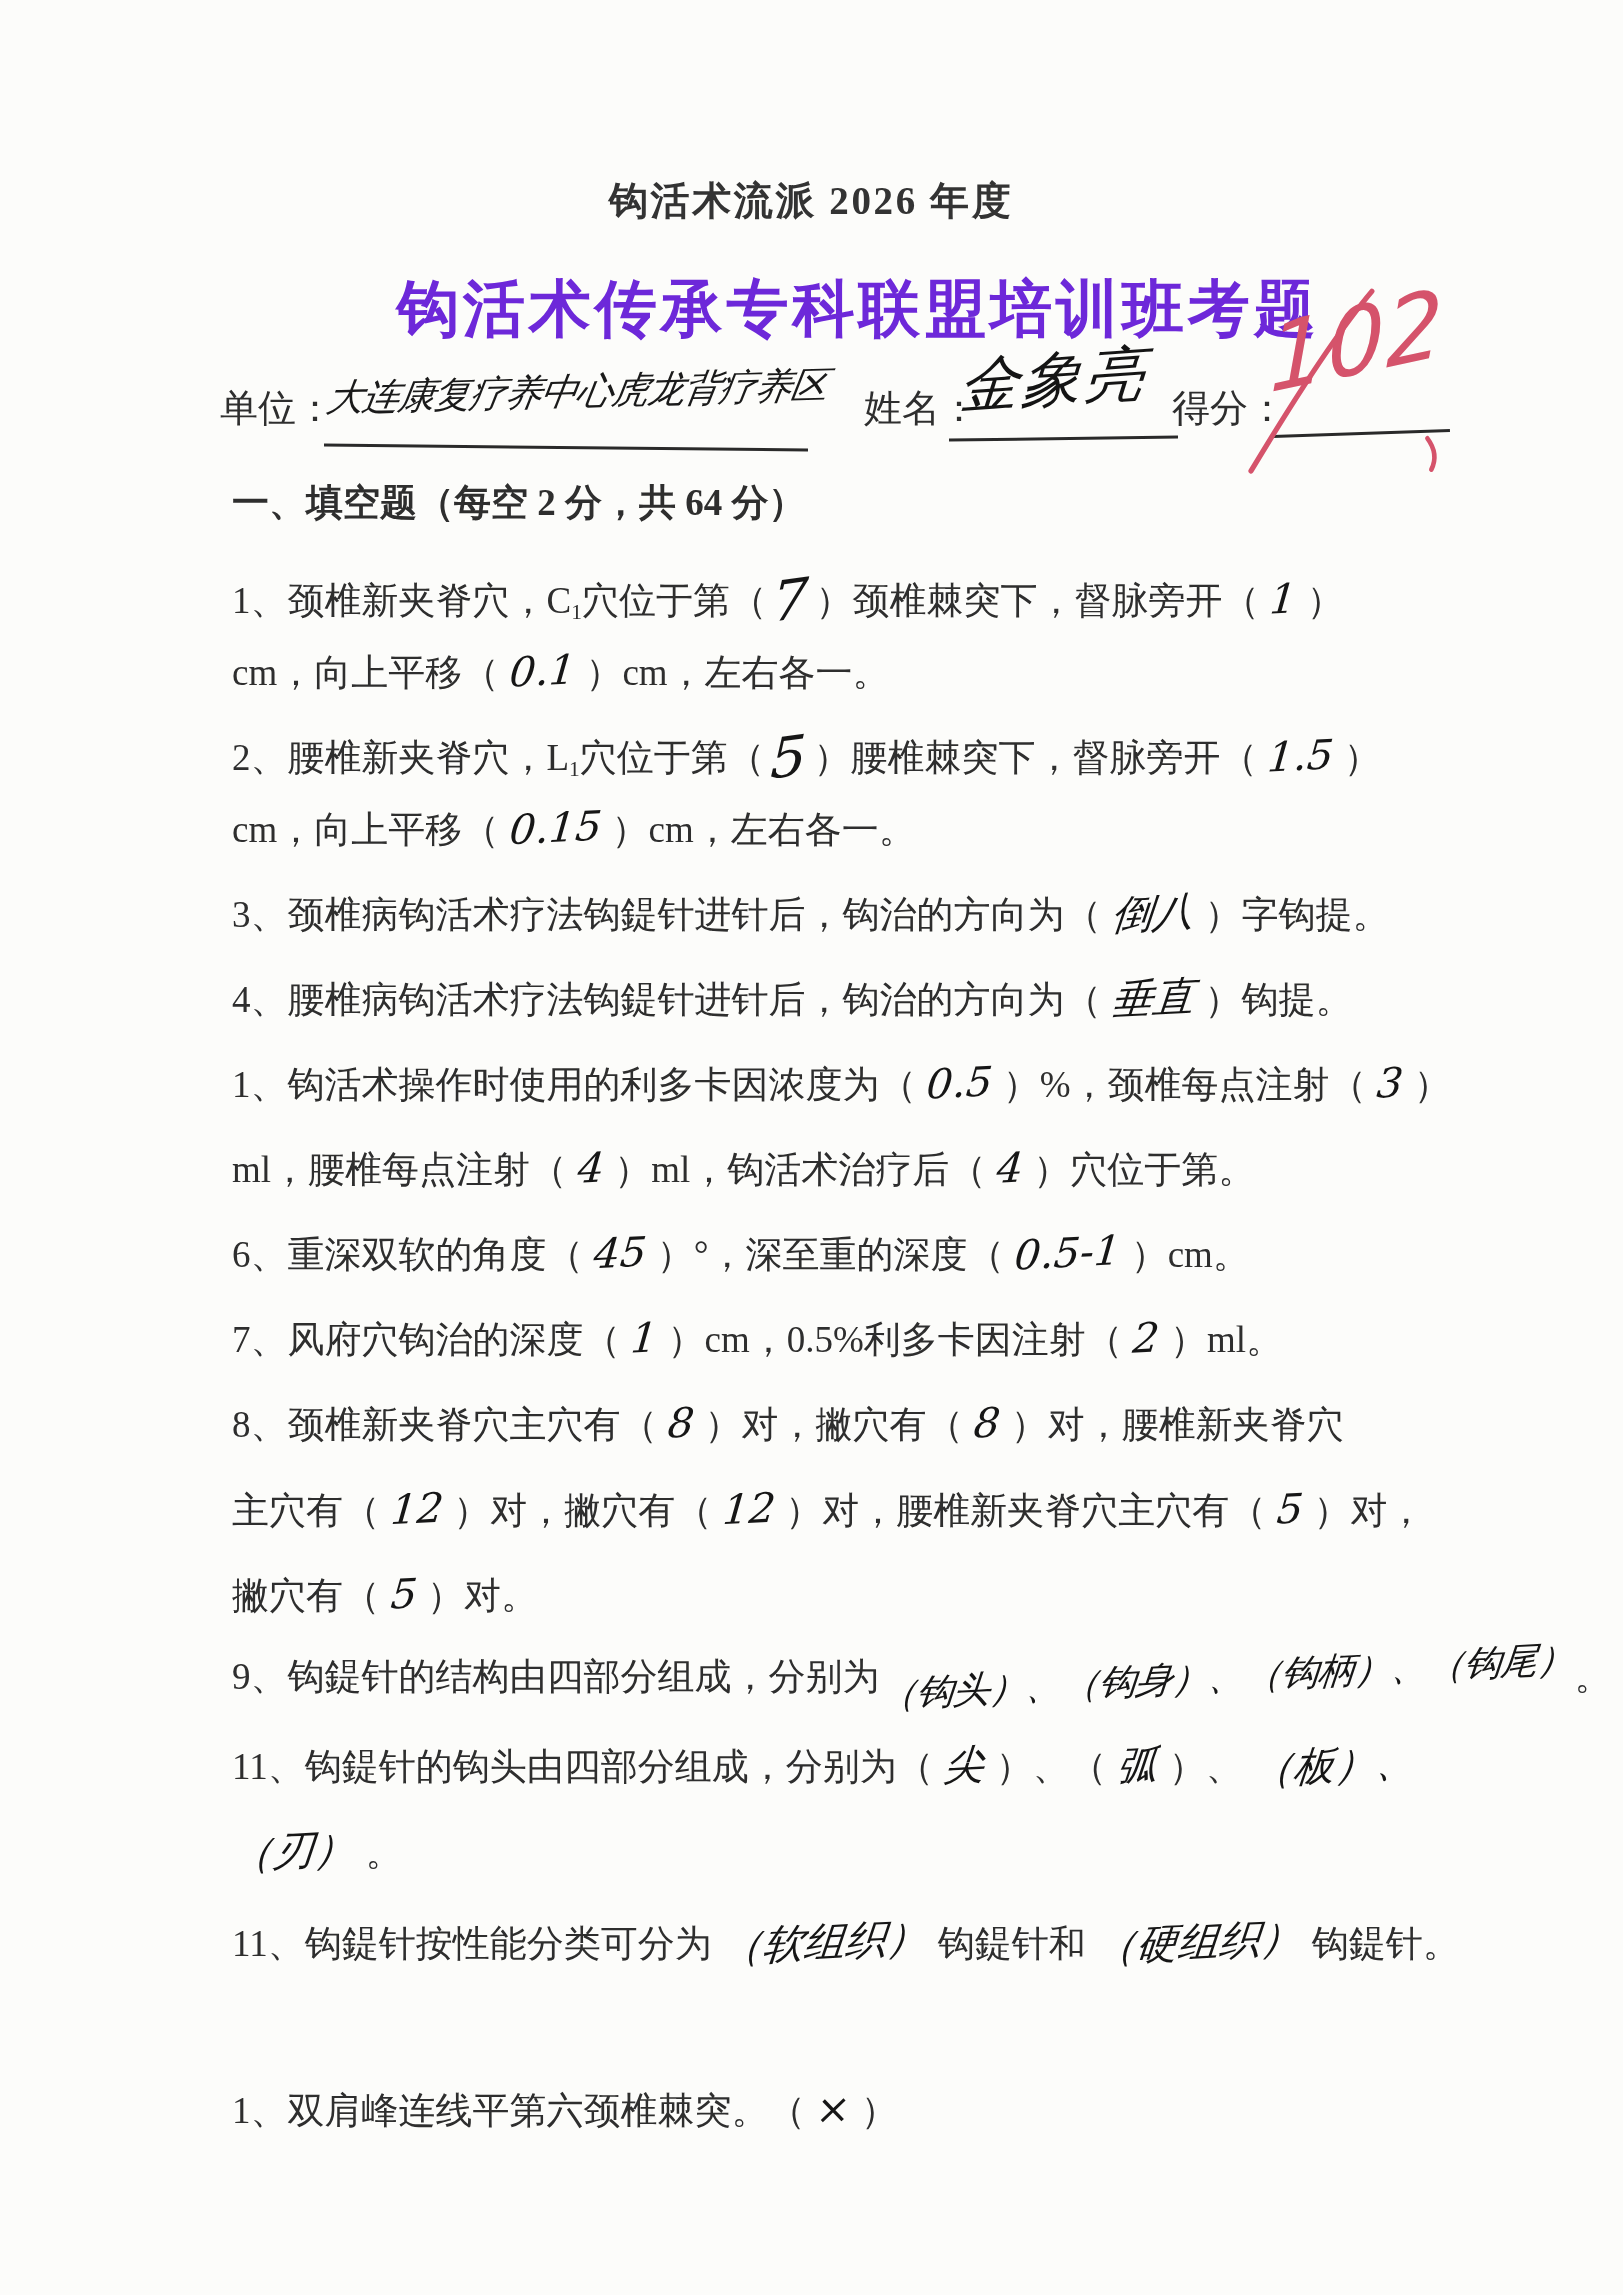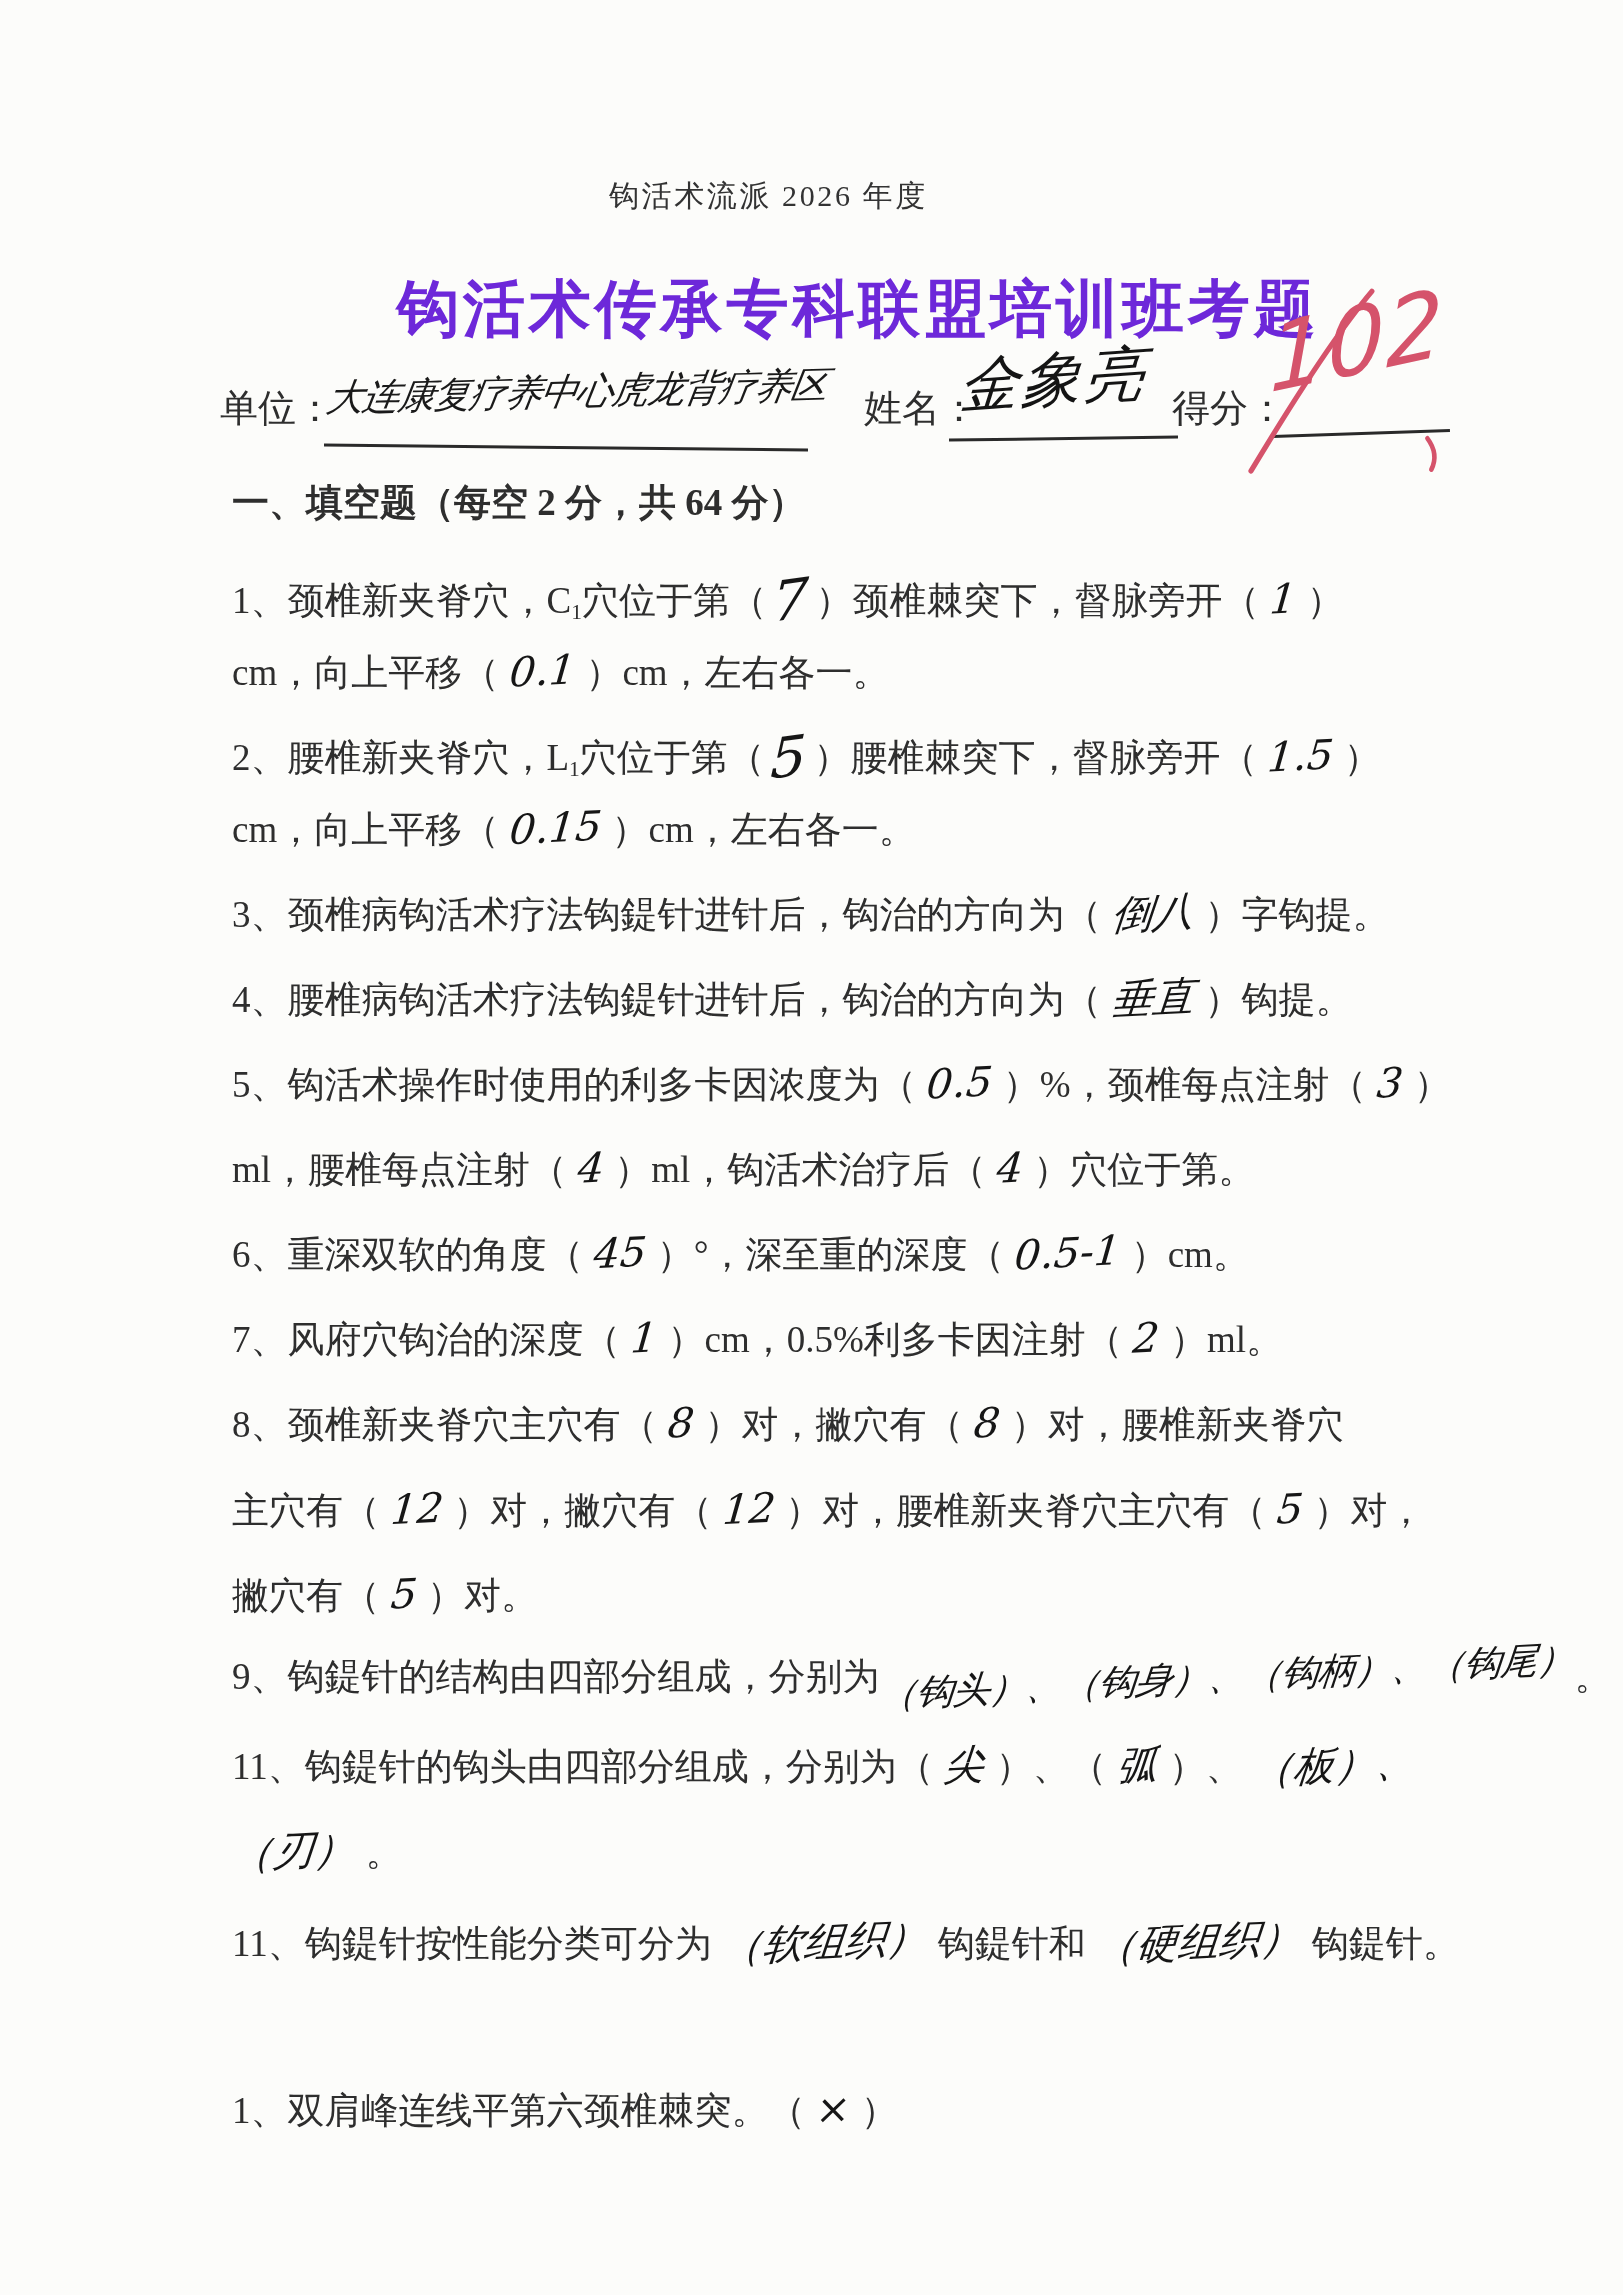--- a/index.html
+++ b/index.html
@@ -4,21 +4,21 @@
 <style>
   html,body{margin:0;padding:0;background:#e8e8e6;}
   .page{
     position:relative;width:1623px;height:2295px;margin:0 auto;
     background:#fcfcfa;overflow:hidden;
     font-family:"Liberation Serif","DejaVu Serif",serif;
     color:#2e2e2e;
   }
   .line{position:absolute;white-space:nowrap;font-size:37px;line-height:1.2;}
   .b{font-weight:bold;text-align:right;}
-  .title-s{font-size:30px;font-weight:normal;letter-spacing:2.6px;color:#333;}
+  .title-s{font-size:39px;font-weight:bold;letter-spacing:2.6px;color:#333;}
   .title-m{font-size:62px;font-weight:bold;letter-spacing:3.9px;color:#6d28d9;}
   .pr{color:#2e2e2e;}
   .sub{font-size:0.58em;vertical-align:-0.28em;}
   .hw{
     display:inline-block;color:#161616;
     font-family:"DejaVu Serif",serif;font-style:italic;
     transform:skewX(-8deg) rotate(-3deg);
     margin:0 10.5px;font-size:41px;
   }
   .hw-big{font-size:56px;transform:skewX(-10deg) rotate(-8deg) translateY(6.5px);margin:0 6.5px;}
@@ -70,21 +70,21 @@
 
   <div class="line" style="top:560px;left:232px"><span class="pr">1、颈椎新夹脊穴，C</span><span class="pr sub">1</span><span class="pr">穴位于第（</span><span class="hw hw-big">7</span><span class="pr">）颈椎棘突下，督脉旁开（</span><span class="hw">1</span><span class="pr">）</span></div>
   <div class="line" style="top:647px;left:232px"><span class="pr">cm，向上平移（</span><span class="hw">0.1</span><span class="pr">）cm，左右各一。</span></div>
 
   <div class="line" style="top:717px;left:232px"><span class="pr">2、腰椎新夹脊穴，L</span><span class="pr sub">1</span><span class="pr">穴位于第（</span><span class="hw hw-big">5</span><span class="pr">）腰椎棘突下，督脉旁开（</span><span class="hw">1.5</span><span class="pr">）</span></div>
   <div class="line" style="top:804px;left:232px"><span class="pr">cm，向上平移（</span><span class="hw">0.15</span><span class="pr">）cm，左右各一。</span></div>
 
   <div class="line" style="top:889px;left:232px"><span class="pr">3、颈椎病钩活术疗法钩鍉针进针后，钩治的方向为（</span><span class="hw">倒八</span><span class="pr">）字钩提。</span></div>
   <div class="line" style="top:974px;left:232px"><span class="pr">4、腰椎病钩活术疗法钩鍉针进针后，钩治的方向为（</span><span class="hw">垂直</span><span class="pr">）钩提。</span></div>
 
-  <div class="line" style="top:1059px;left:232px"><span class="pr">5、钩活术操作时使用的利多卡因浓度为（</span><span class="hw">0.5</span><span class="pr">）%，颈椎每点注射（</span><span class="hw">3</span><span class="pr">）</span></div>
+  <div class="line" style="top:1059px;left:232px"><span class="pr">1、钩活术操作时使用的利多卡因浓度为（</span><span class="hw">0.5</span><span class="pr">）%，颈椎每点注射（</span><span class="hw">3</span><span class="pr">）</span></div>
   <div class="line" style="top:1144px;left:232px"><span class="pr">ml，腰椎每点注射（</span><span class="hw">4</span><span class="pr">）ml，钩活术治疗后（</span><span class="hw">4</span><span class="pr">）穴位于第。</span></div>
 
   <div class="line" style="top:1229px;left:232px"><span class="pr">6、重深双软的角度（</span><span class="hw">45</span><span class="pr">）°，深至重的深度（</span><span class="hw">0.5-1</span><span class="pr">）cm。</span></div>
   <div class="line" style="top:1314px;left:232px"><span class="pr">7、风府穴钩治的深度（</span><span class="hw">1</span><span class="pr">）cm，0.5%利多卡因注射（</span><span class="hw">2</span><span class="pr">）ml。</span></div>
 
   <div class="line" style="top:1399px;left:232px"><span class="pr">8、颈椎新夹脊穴主穴有（</span><span class="hw">8</span><span class="pr">）对，撇穴有（</span><span class="hw">8</span><span class="pr">）对，腰椎新夹脊穴</span></div>
   <div class="line" style="top:1485px;left:232px"><span class="pr">主穴有（</span><span class="hw">12</span><span class="pr">）对，撇穴有（</span><span class="hw">12</span><span class="pr">）对，腰椎新夹脊穴主穴有（</span><span class="hw">5</span><span class="pr">）对，</span></div>
   <div class="line" style="top:1570px;left:232px"><span class="pr">撇穴有（</span><span class="hw">5</span><span class="pr">）对。</span></div>
 
   <div class="line" style="top:1655px;left:232px"><span class="pr">9、钩鍉针的结构由四部分组成，分别为</span><span class="hw hw-long">（钩头）、（钩身）、（钩柄）、（钩尾）</span><span class="pr">。</span></div>

